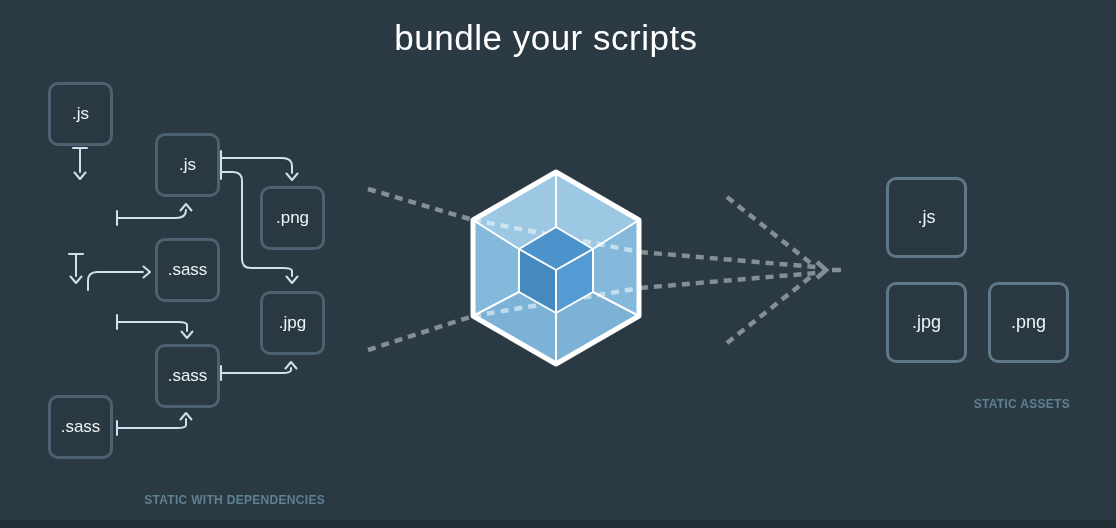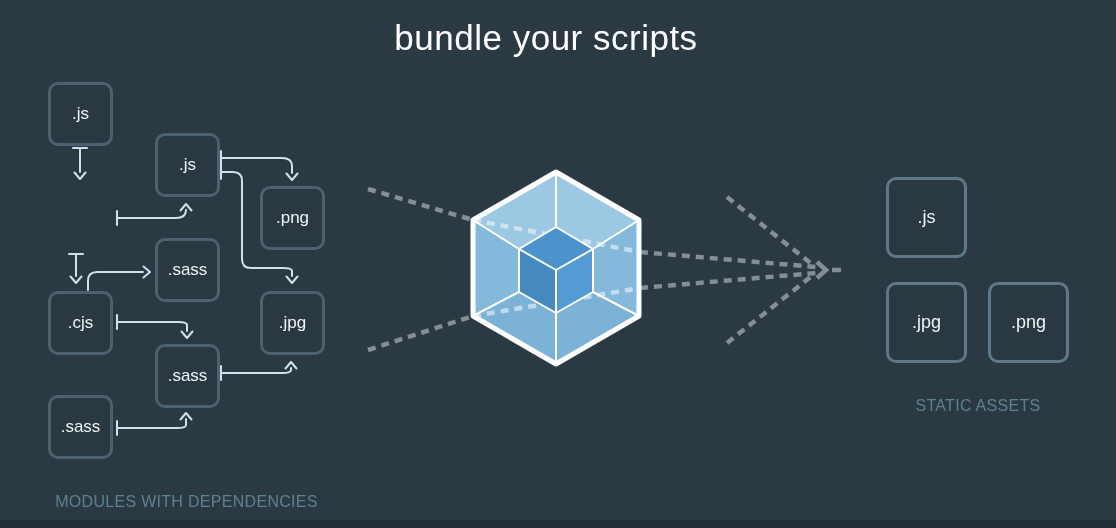--- a/index.html
+++ b/index.html
@@ -13,21 +13,21 @@
   html,body{margin:0;padding:0;}
   body{font-family:"Liberation Sans",sans-serif;}
   .stage{position:relative;width:1116px;height:528px;background:var(--bg);overflow:hidden;}
   .title{position:absolute;left:0;top:18px;width:1092px;margin:0;text-align:center;
          font-size:35px;font-weight:400;letter-spacing:.5px;color:var(--title-text);}
   .layer{position:absolute;left:0;top:0;width:1116px;height:528px;}
   .fbox{position:absolute;box-sizing:border-box;display:flex;align-items:center;justify-content:center;
         background:var(--box-fill);border-radius:10px;color:var(--box-text);text-align:center;}
   .module-box{width:65px;height:64px;border:3px solid var(--module-box-border);font-size:17px;}
   .asset-box{width:81px;height:81px;border:3px solid var(--asset-box-border);font-size:18px;}
-  .caption{position:absolute;text-align:center;font-size:16px;font-weight:normal;
+  .caption{position:absolute;text-align:right;font-size:12px;font-weight:bold;
            letter-spacing:.3px;color:var(--caption-text);}
   .bottom-strip{position:absolute;left:0;bottom:0;width:1116px;height:8px;background:var(--bottom-strip);}
 </style>
 </head>
 <body>
 
 <div class="stage">
 
   <svg class="layer" viewBox="0 0 1116 528">
     <defs>
@@ -86,26 +86,25 @@
       <polygon points="556,172 639,220 639,316 556,364 473,316 473,220" fill="none" stroke="var(--logo-edge)" stroke-width="5" stroke-linejoin="round"></polygon>
     </g>
   </svg>
 
   <h1 class="title">bundle your scripts</h1>
 
   <div class="fbox module-box" style="left:48px;top:82px">.js</div>
   <div class="fbox module-box" style="left:155px;top:133px">.js</div>
   <div class="fbox module-box" style="left:260px;top:186px">.png</div>
   <div class="fbox module-box" style="left:155px;top:238px">.sass</div>
-  <div class="fbox module-box" style="left:48px;top:291px">.cjs</div>
   <div class="fbox module-box" style="left:260px;top:291px">.jpg</div>
   <div class="fbox module-box" style="left:155px;top:344px">.sass</div>
   <div class="fbox module-box" style="left:48px;top:395px">.sass</div>
 
   <div class="fbox asset-box" style="left:886px;top:177px">.js</div>
   <div class="fbox asset-box" style="left:886px;top:282px">.jpg</div>
   <div class="fbox asset-box" style="left:988px;top:282px">.png</div>
 
-  <div class="caption" style="left:48px;top:493px;width:277px">MODULES WITH DEPENDENCIES</div>
+  <div class="caption" style="left:48px;top:493px;width:277px">STATIC WITH DEPENDENCIES</div>
   <div class="caption" style="left:886px;top:397px;width:184px">STATIC ASSETS</div>
 
   <div class="bottom-strip"></div>
 </div>
 
 </body></html>

